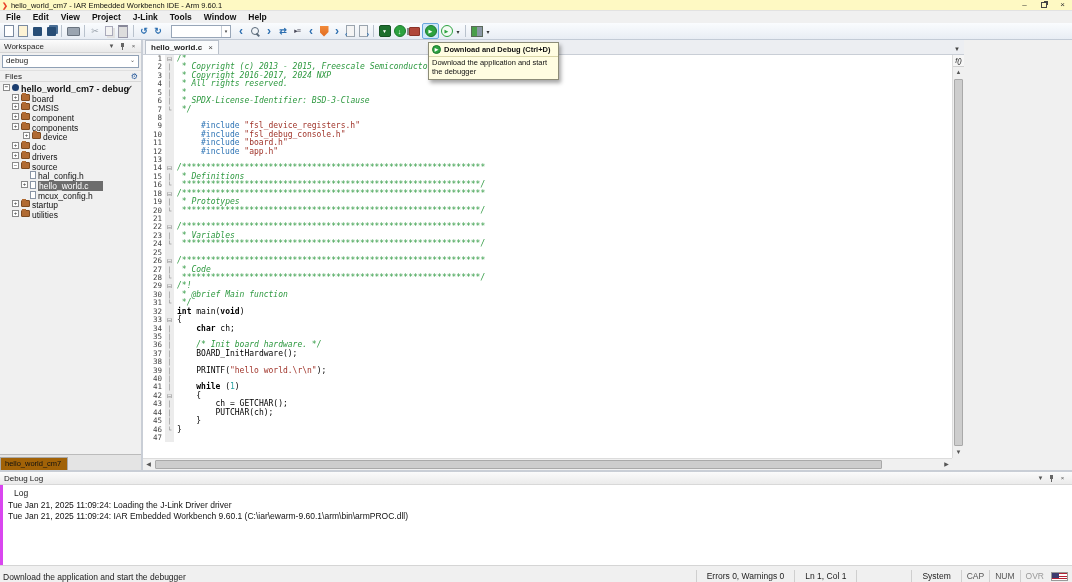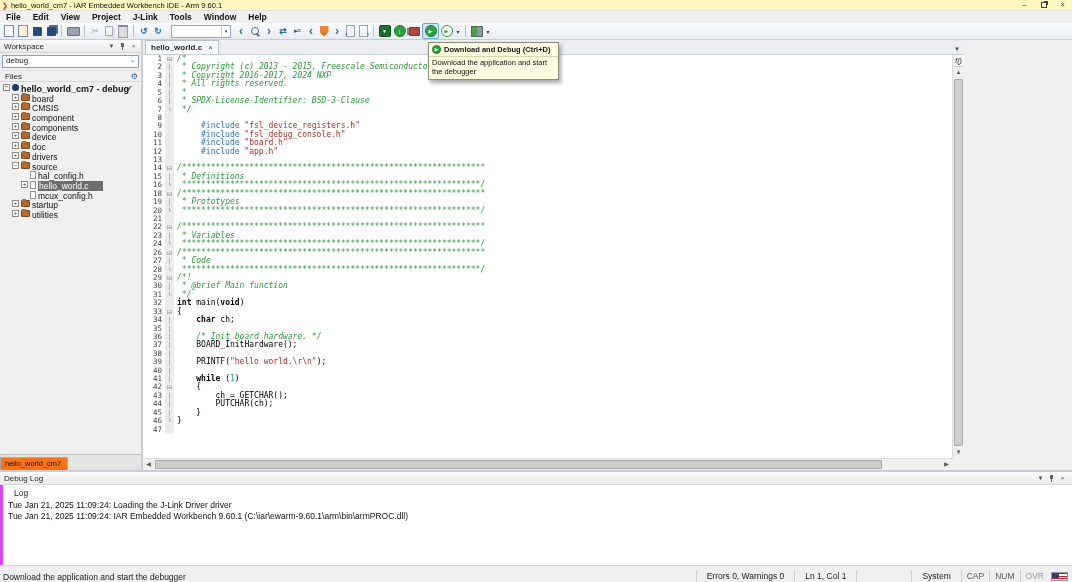--- a/index.html
+++ b/index.html
@@ -86,21 +86,21 @@
   .trow .exp { width:7px; height:7px; border:1px solid #8a8a8a; background:#fff; font-size:6px; line-height:5px; text-align:center; color:#333; margin-right:2px; flex:none; }
   .trow .noexp { width:9px; flex:none; }
   .trow .fold-ico { width:9px; height:7px; background:#b06a32; border:1px solid #7d4a20; border-radius:1px; margin-right:2px; flex:none; position:relative; }
   .trow .fold-ico::before { content:""; position:absolute; left:0; top:-2px; width:4px; height:2px; background:#b06a32; }
   .trow .file-ico { width:6px; height:8px; background:#fff; border:1px solid #8a95a5; margin-right:2px; flex:none; }
   .trow .proj-ico { width:7px; height:7px; background:#1a3c6e; border-radius:50%; margin-right:2px; flex:none; }
   .trow.bold { font-weight:bold; font-size:9px; }
   .trow.sel .lbl { background:#6d6d6d; color:#fff; padding:0 14px 0 1px; }
   .trow .chk { position:absolute; right:8px; font-size:8px; color:#222; }
   .ws-bottom { position:absolute; left:0; bottom:0; width:141px; height:16px; background:#e4e4e4; border-top:1px solid #bbb; display:flex; align-items:flex-end; }
-  .ws-tab { background:#f97316; border:1px solid #aaa; border-bottom:none; font-size:7.5px; padding:1px 6px 2px 4px; color:#111;margin-top:42px; }
+  .ws-tab { background:#a16207; border:1px solid #aaa; border-bottom:none; font-size:7.5px; padding:1px 6px 2px 4px; color:#111;margin-top:42px; }
 
   
   .editor { position:absolute; left:143px; top:0; right:0; bottom:0; background:#fff; }
   .ed-tabbar { position:absolute; left:0; top:0; right:0; height:15px; background:#eceef2; border-bottom:1px solid #c9ced6; display:flex; align-items:flex-end; }
   .ed-tab { background:#fafbfc; border:1px solid #b9c0ca; border-bottom:none; height:14px; display:flex; align-items:center; padding:0 5px; font-size:8px; font-weight:bold; color:#222; margin-left:2px; }
   .ed-tab .cl { margin-left:6px; font-weight:normal; font-size:8px; color:#444; }
   .ed-tab-sp { flex:1; }
   .ed-tab-dd { font-size:6px; color:#444; padding:0 4px 2px 0; }
   .ed-code { position:absolute; left:0; top:15px; right:12px; bottom:12px; background:#fff; overflow:hidden; font-family:"DejaVu Sans Mono", monospace; font-size:8px; }
   .cl-row { height:8.43px; display:flex; white-space:pre; line-height:8.43px; }
@@ -219,21 +219,21 @@
         <div class="trow" style="padding-left: 12px;">
           <span class="exp">+</span>
           <span class="fold-ico"></span>
           <span class="lbl">component</span>
         </div>
         <div class="trow" style="padding-left: 12px;">
           <span class="exp">+</span>
           <span class="fold-ico"></span>
           <span class="lbl">components</span>
         </div>
-        <div class="trow" style="padding-left: 12px;">
+        <div class="trow" style="padding-left: 23px;">
           <span class="exp">+</span>
           <span class="fold-ico"></span>
           <span class="lbl">device</span>
         </div>
         <div class="trow" style="padding-left: 12px;">
           <span class="exp">+</span>
           <span class="fold-ico"></span>
           <span class="lbl">doc</span>
         </div>
         <div class="trow" style="padding-left: 12px;">
@@ -304,20 +304,21 @@
         <div class="cl-row"><span class="ln">14</span><span class="fd">⊟</span><span class="cd"><span class="sy-c">/***************************************************************</span></span></div>
         <div class="cl-row"><span class="ln">15</span><span class="fd">│</span><span class="cd"><span class="sy-c"> * Definitions</span></span></div>
         <div class="cl-row"><span class="ln">16</span><span class="fd">└</span><span class="cd"><span class="sy-c"> **************************************************************/</span></span></div>
         <div class="cl-row"><span class="ln">18</span><span class="fd">⊟</span><span class="cd"><span class="sy-c">/***************************************************************</span></span></div>
         <div class="cl-row"><span class="ln">19</span><span class="fd">│</span><span class="cd"><span class="sy-c"> * Prototypes</span></span></div>
         <div class="cl-row"><span class="ln">20</span><span class="fd">└</span><span class="cd"><span class="sy-c"> **************************************************************/</span></span></div>
         <div class="cl-row"><span class="ln">21</span><span class="fd"></span><span class="cd"></span></div>
         <div class="cl-row"><span class="ln">22</span><span class="fd">⊟</span><span class="cd"><span class="sy-c">/***************************************************************</span></span></div>
         <div class="cl-row"><span class="ln">23</span><span class="fd">│</span><span class="cd"><span class="sy-c"> * Variables</span></span></div>
         <div class="cl-row"><span class="ln">24</span><span class="fd">└</span><span class="cd"><span class="sy-c"> **************************************************************/</span></span></div>
+        <div class="cl-row"><span class="ln">25</span><span class="fd"></span><span class="cd"></span></div>
         <div class="cl-row"><span class="ln">26</span><span class="fd">⊟</span><span class="cd"><span class="sy-c">/***************************************************************</span></span></div>
         <div class="cl-row"><span class="ln">27</span><span class="fd">│</span><span class="cd"><span class="sy-c"> * Code</span></span></div>
         <div class="cl-row"><span class="ln">28</span><span class="fd">└</span><span class="cd"><span class="sy-c"> **************************************************************/</span></span></div>
         <div class="cl-row"><span class="ln">29</span><span class="fd">⊟</span><span class="cd"><span class="sy-c">/*!</span></span></div>
         <div class="cl-row"><span class="ln">30</span><span class="fd">│</span><span class="cd"><span class="sy-c"> * @brief Main function</span></span></div>
         <div class="cl-row"><span class="ln">31</span><span class="fd">└</span><span class="cd"><span class="sy-c"> */</span></span></div>
         <div class="cl-row"><span class="ln">32</span><span class="fd"></span><span class="cd"><span class="sy-k">int</span><span class="sy-t"> main(</span><span class="sy-k">void</span><span class="sy-t">)</span></span></div>
         <div class="cl-row"><span class="ln">33</span><span class="fd">⊟</span><span class="cd"><span class="sy-t">{</span></span></div>
         <div class="cl-row"><span class="ln">34</span><span class="fd">│</span><span class="cd"><span class="sy-t">    </span><span class="sy-k">char</span><span class="sy-t"> ch;</span></span></div>
         <div class="cl-row"><span class="ln">35</span><span class="fd">│</span><span class="cd"></span></div>

